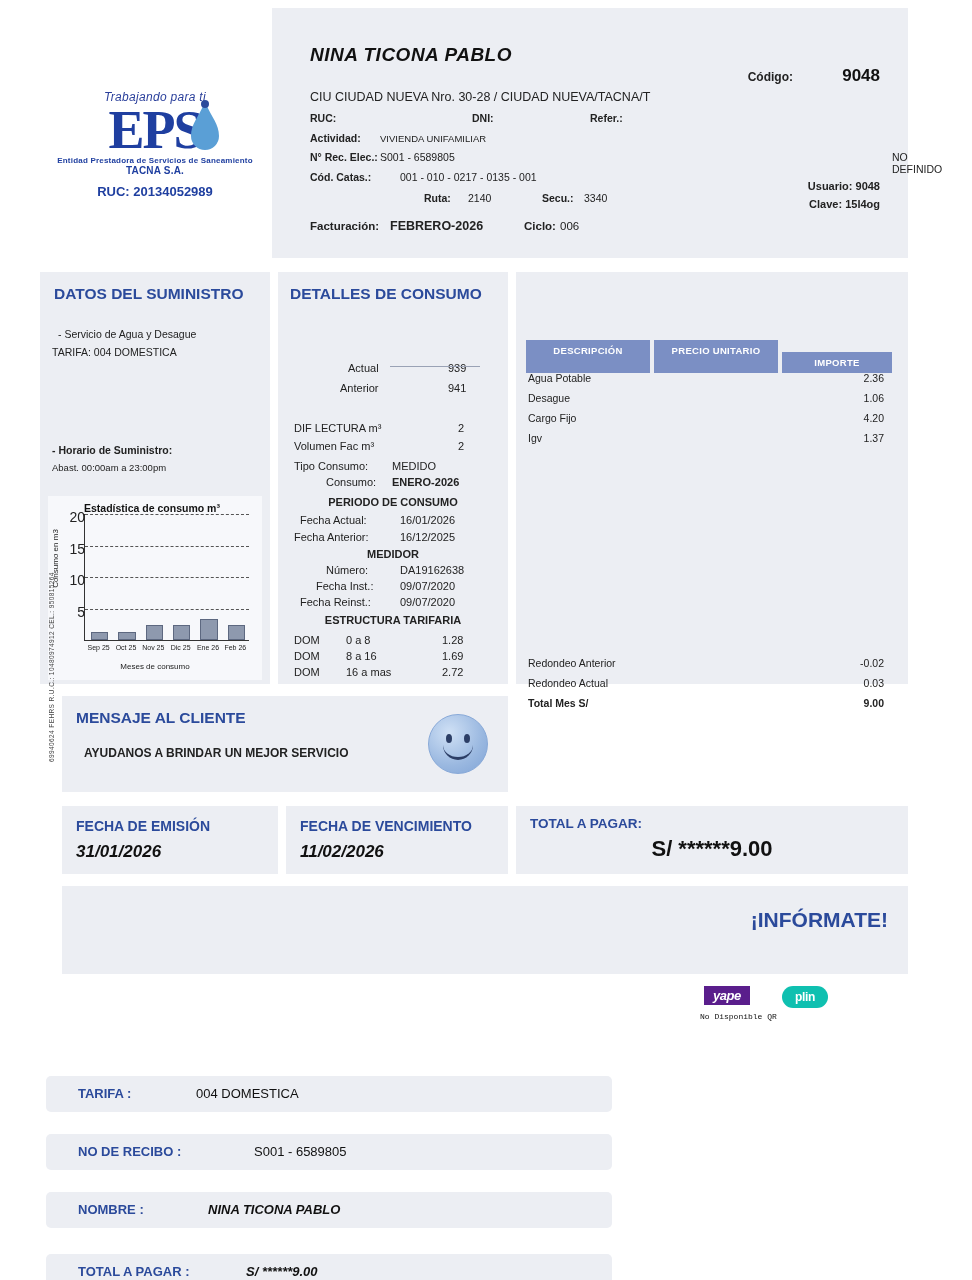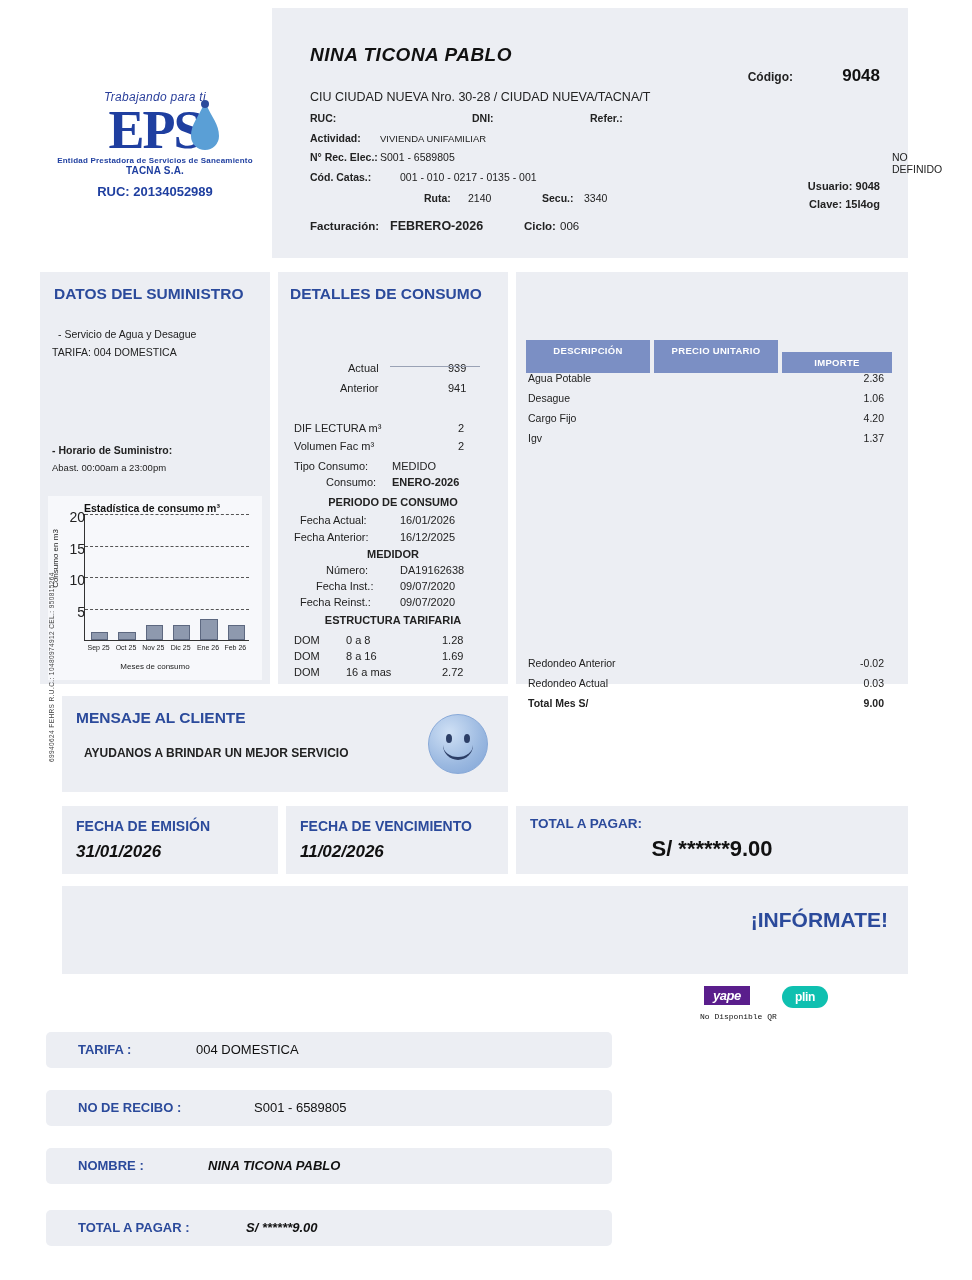--- a/index.html
+++ b/index.html
@@ -131,21 +131,21 @@
     position:absolute;left:4px;top:0;background:#5a1e8c;color:#fff;border-radius:0;
     font-size:13px;font-weight:bold;padding:2px 9px;letter-spacing:-.5px;font-style:italic;
   }
   .plin{
     position:absolute;left:82px;top:0;background:#0fc0b0;color:#fff;border-radius:13px;
     font-size:12px;font-weight:bold;padding:4px 13px;letter-spacing:-.3px;
   }
   .qr-note{position:absolute;left:0;top:26px;font-size:8px;color:#111;font-family:"Liberation Mono", monospace;}
 
   
-  .stub{position:absolute;background:#eceef3;border-radius:5px;height:36px;}
+  .stub{position:absolute;background:#eceef3;border-radius:5px;height:36px;margin-top:44px;}
   .stub-lbl{position:absolute;left:32px;top:10px;color:#2b4a9b;font-weight:bold;font-size:13px;}
   .stub-val{position:absolute;top:10px;font-size:13px;color:#111;}
   .stub-val.it{font-style:italic;font-weight:bold;}
 </style>
 </head>
 <body>
 
 <div class="page">
 
   <div class="header">

